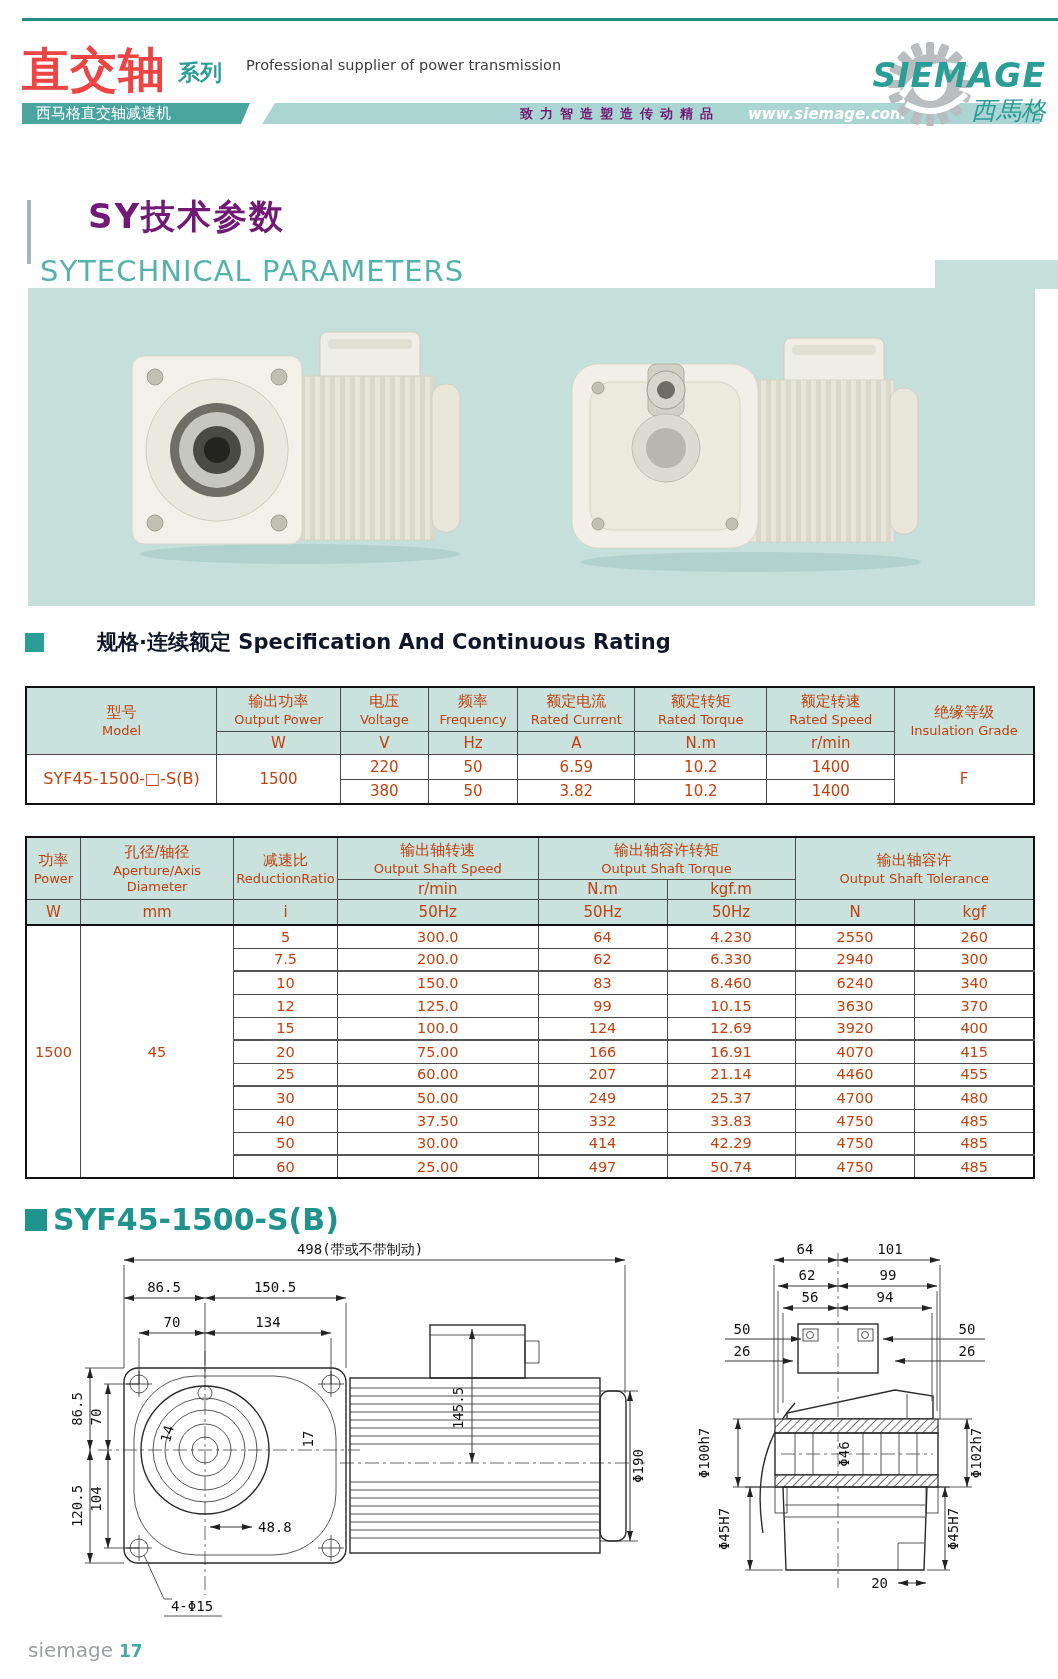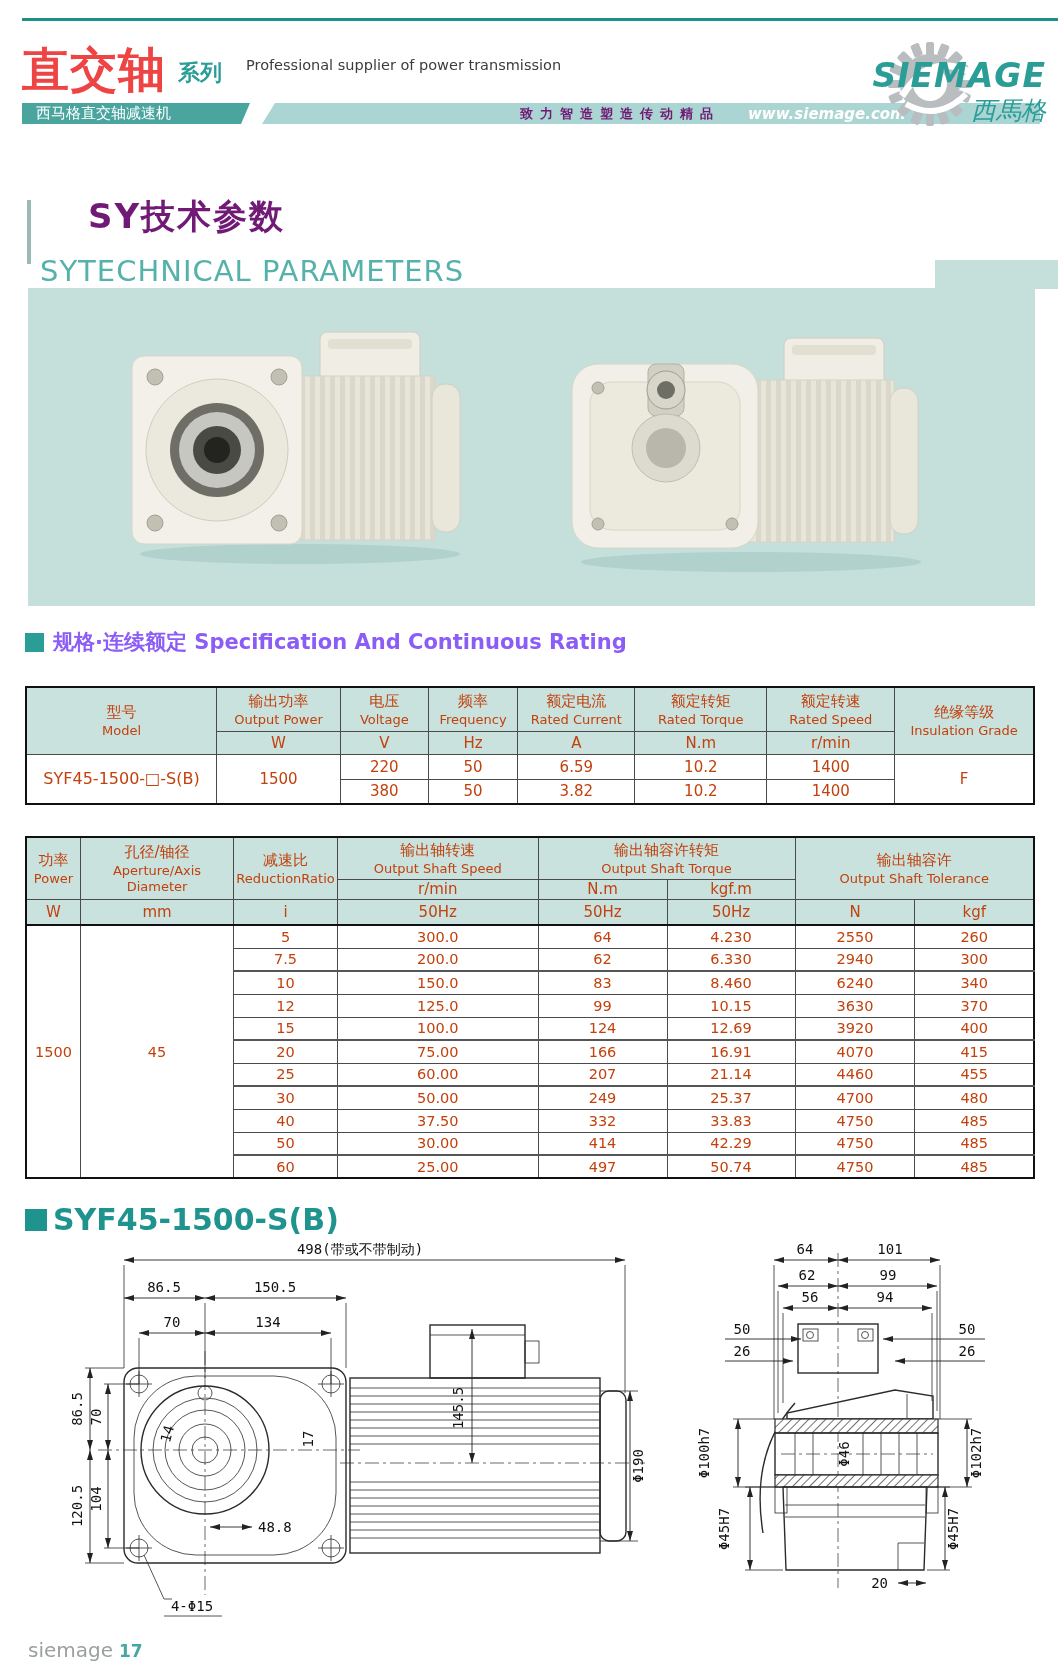--- a/index.html
+++ b/index.html
@@ -38,21 +38,21 @@
 
   
   .photo-tab { position:absolute; left:935px; top:260px; width:123px; height:29px; background:#c5dfdb; }
   .photo-block { position:absolute; left:28px; top:288px; width:1007px; height:318px; background:#c5dfdb; }
   .motor-left { position:absolute; left:92px; top:38px; }
   .motor-right { position:absolute; left:528px; top:42px; }
 
   
   .spec-heading { position:absolute; left:25px; top:628px; display:flex; align-items:center; gap:9px; }
   .spec-square { width:19px; height:19px; background:#2a9d97; }
-  .spec-text { font-size:21px; font-weight:800; color:#8b5cf6; }
+  .spec-text { font-size:21px; font-weight:800; color:#0f172a;margin-left:44px; }
 
   
   table.spec { position:absolute; border-collapse:collapse; table-layout:fixed; width:1010px;
                font-size:15px; color:#c2410c; border:2px solid #111; }
   table.spec th, table.spec td { border:1px solid #4a4a4a; text-align:center; vertical-align:middle; padding:0; font-weight:400; }
   .hd { background:#c9e2de; }
   .th-cn { display:block; font-size:15px; line-height:1.4; }
   .th-en { display:block; font-size:13px; line-height:1.2; }
   .t1 { left:25px; top:686px; }
   .t1 tr.h1 { height:44px; } .t1 tr.h2 { height:23px; } .t1 tr.dr { height:25px; }

